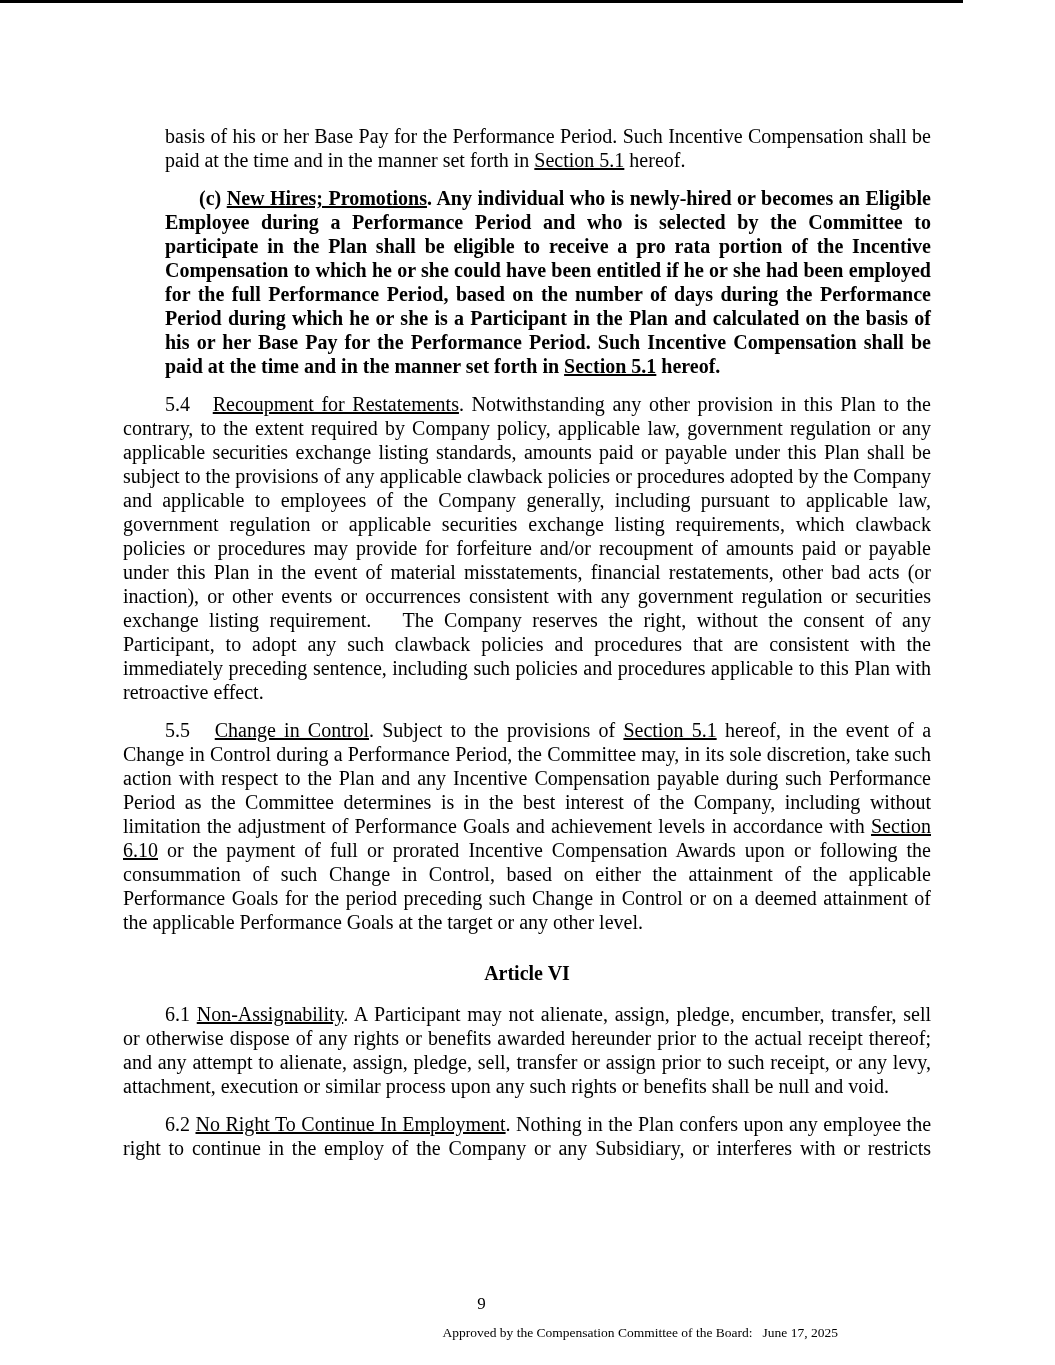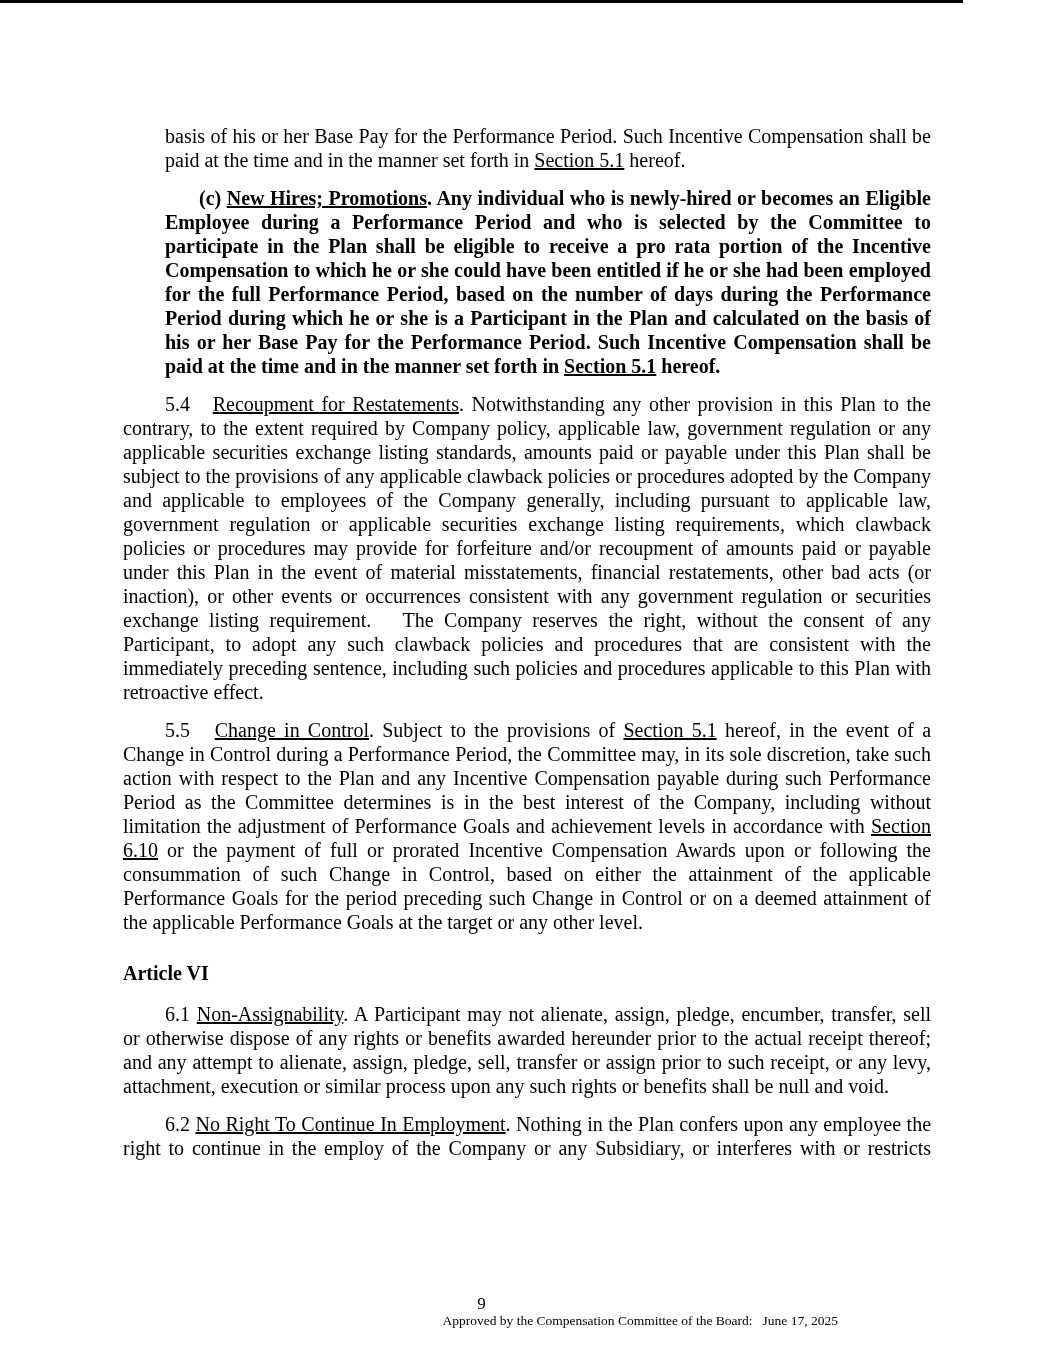--- a/index.html
+++ b/index.html
@@ -47,37 +47,37 @@
     text-indent: 42px;
   }
   .force-justify-last {
     text-align-last: justify;
   }
   .u {
     text-decoration: underline;
   }
   .article-heading {
     margin: 26px 0 16px 0;
-    text-align: left;
+    text-align: center;
     font-weight: bold;
     font-size: 20px;
     line-height: 26px;
   }
   .page-number {
     position: absolute;
     bottom: 52px;
     left: 0;
     width: 100%;
     text-align: center;
     font-size: 17px;
     line-height: 18px;
   }
   .approval-line {
     position: absolute;
-    bottom: 36px;
+    bottom: 24px;
     right: 125px;
     font-size: 13.5px;
     line-height: 16px;
     margin-top: 40px;
   }
 </style>
 </head>
 <body>
 
 <div class="page">

